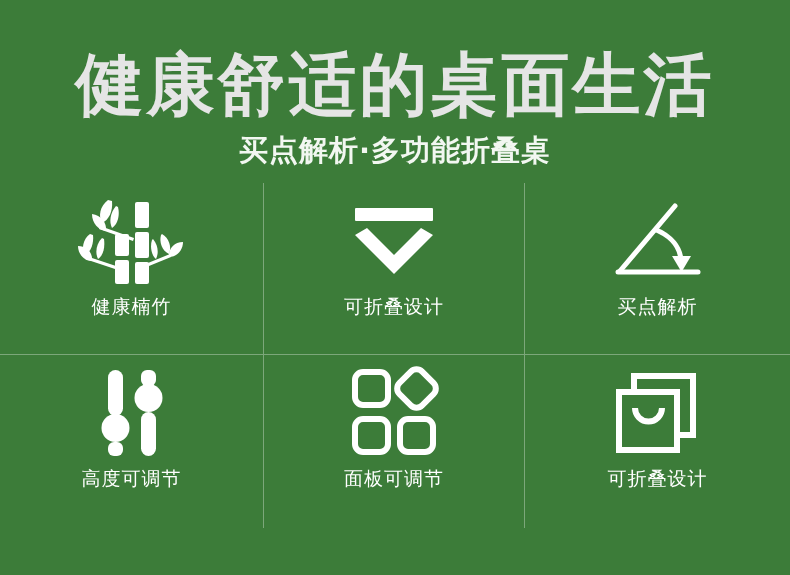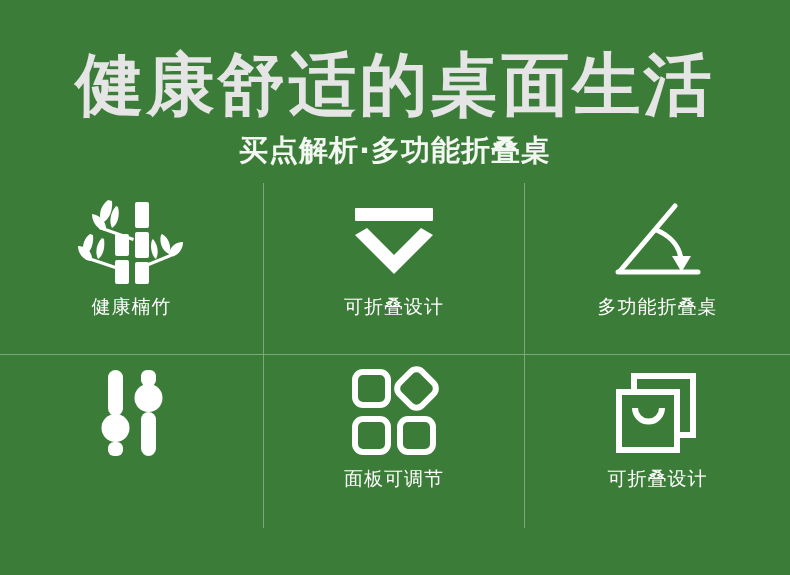--- a/index.html
+++ b/index.html
@@ -136,38 +136,39 @@
           <line x1="8" y1="74" x2="88" y2="74"></line>
 
           <line x1="10" y1="73" x2="65" y2="8"></line>
 
           <path d="M44 31 C62 38 70 50 71 62" stroke-linecap="butt"></path>
         </g>
 
         <path d="M62 58 L81 58 L71.5 74 Z" fill="#ffffff"></path>
       </svg>
     </div>
-    <div class="feature-label">多功能折叠桌</div>
+    <div class="feature-label">买点解析</div>
   </div>
 
   <div class="feature-cell">
     <div class="icon-wrap">
       <svg width="76" height="92" viewBox="0 0 76 92" aria-hidden="true">
         <g fill="#ffffff">
 
           <rect x="14" y="4" width="15" height="46" rx="7.5"></rect>
           <circle cx="21.5" cy="62" r="14"></circle>
           <rect x="14" y="76" width="15" height="14" rx="6"></rect>
 
           <rect x="47" y="4" width="15" height="16" rx="6"></rect>
           <circle cx="54.5" cy="32" r="14"></circle>
           <rect x="47" y="46" width="15" height="44" rx="7.5"></rect>
         </g>
       </svg>
     </div>
+    <div class="feature-label">高度可调节</div>
   </div>
 
   <div class="feature-cell col-mid">
     <div class="icon-wrap">
       <svg width="92" height="92" viewBox="0 0 92 92" aria-hidden="true">
         <g fill="none" stroke="#ffffff" stroke-width="6">
           <rect x="7" y="6" width="33" height="33" rx="8"></rect>
           <rect x="7" y="53" width="33" height="33" rx="8"></rect>
           <rect x="52" y="53" width="33" height="33" rx="8"></rect>
           <rect x="52.5" y="6.5" width="32" height="32" rx="8" transform="rotate(45 68.5 22.5)"></rect>

